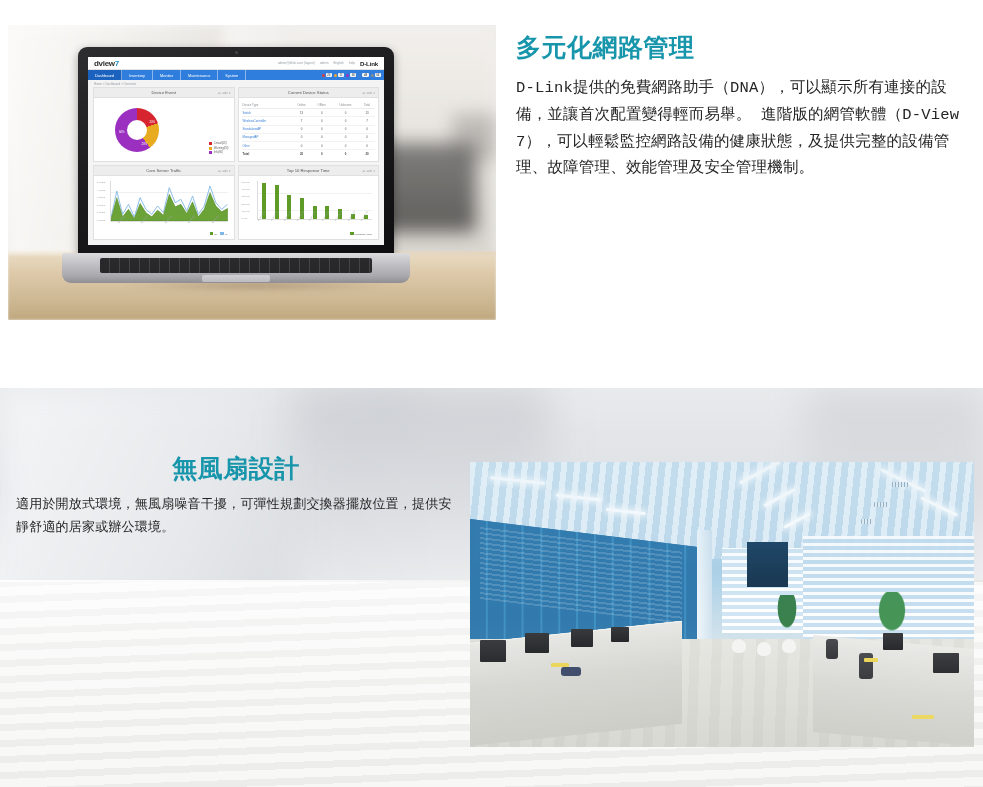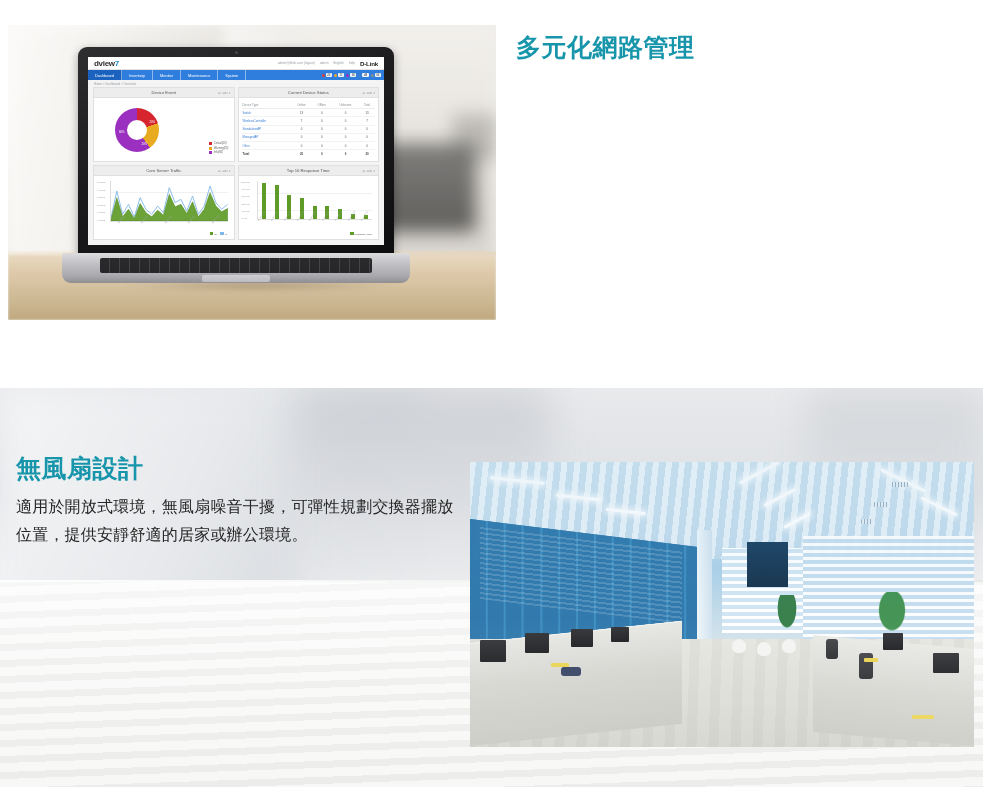--- a/index.html
+++ b/index.html
@@ -361,24 +361,24 @@
   .s2-wood-line {
     position: absolute; left: 0; top: 0; width: 100%; height: 2px;
     background: linear-gradient(90deg, rgba(255,255,255,.9), rgba(230,230,228,.9));
   }
 
   .text-two {
     position: absolute; left: 16px; top: 65px; width: 440px;
   }
   .heading-2 {
     font-size: 25px; font-weight: 700; line-height: 1.25;
-    color: #1795ab; margin-bottom: 9px; letter-spacing: .5px;
+    color: #1795ab; margin-bottom: 9px; letter-spacing: .5px; text-align: center;
   }
   .body-2 {
-    font-size: 16px; line-height: 1.72; color: #252525; letter-spacing: .2px;
+    font-size: 13px; line-height: 1.72; color: #252525; letter-spacing: .2px;
   }
 
   
   .photo-office {
     position: absolute;
     left: 470px; top: 74px;
     width: 504px; height: 669px;
     max-height: 669px;
     height: 669px;
   }
@@ -783,20 +783,21 @@
         </div>
         <div class="laptop-notch"></div>
         <div class="laptop-base"></div>
         <div class="laptop-keys"></div>
         <div class="laptop-track"></div>
       </div>
     </div>
 
     <div class="text-one">
       <h2 class="heading-1">多元化網路管理</h2>
+      <p class="body-1">D-Link提供的免費網路助手（DNA），可以顯示所有連接的設備，並讓首次配置變得輕而易舉。 進階版的網管軟體（D-View 7），可以輕鬆監控網路設備的健康狀態，及提供完整的設備管理、故障管理、效能管理及安全管理機制。</p>
     </div>
   </div>
 
   <div class="section-two">
     <div class="s2-blur-a"></div>
     <div class="s2-blur-b"></div>
     <div class="s2-blur-c"></div>
     <div class="s2-wood">
       <div class="s2-wood-line"></div>
     </div>

